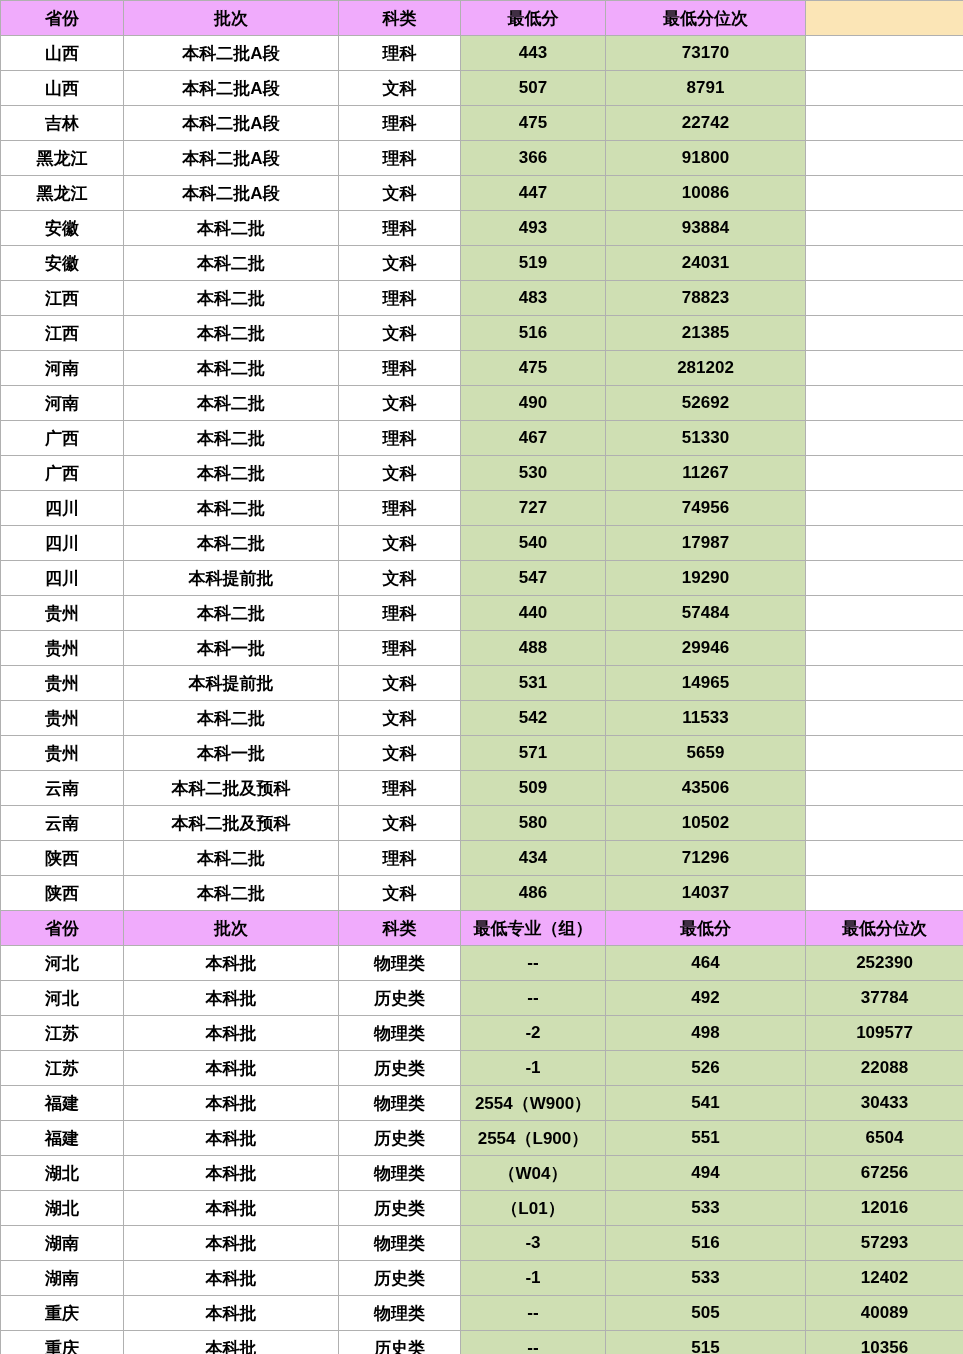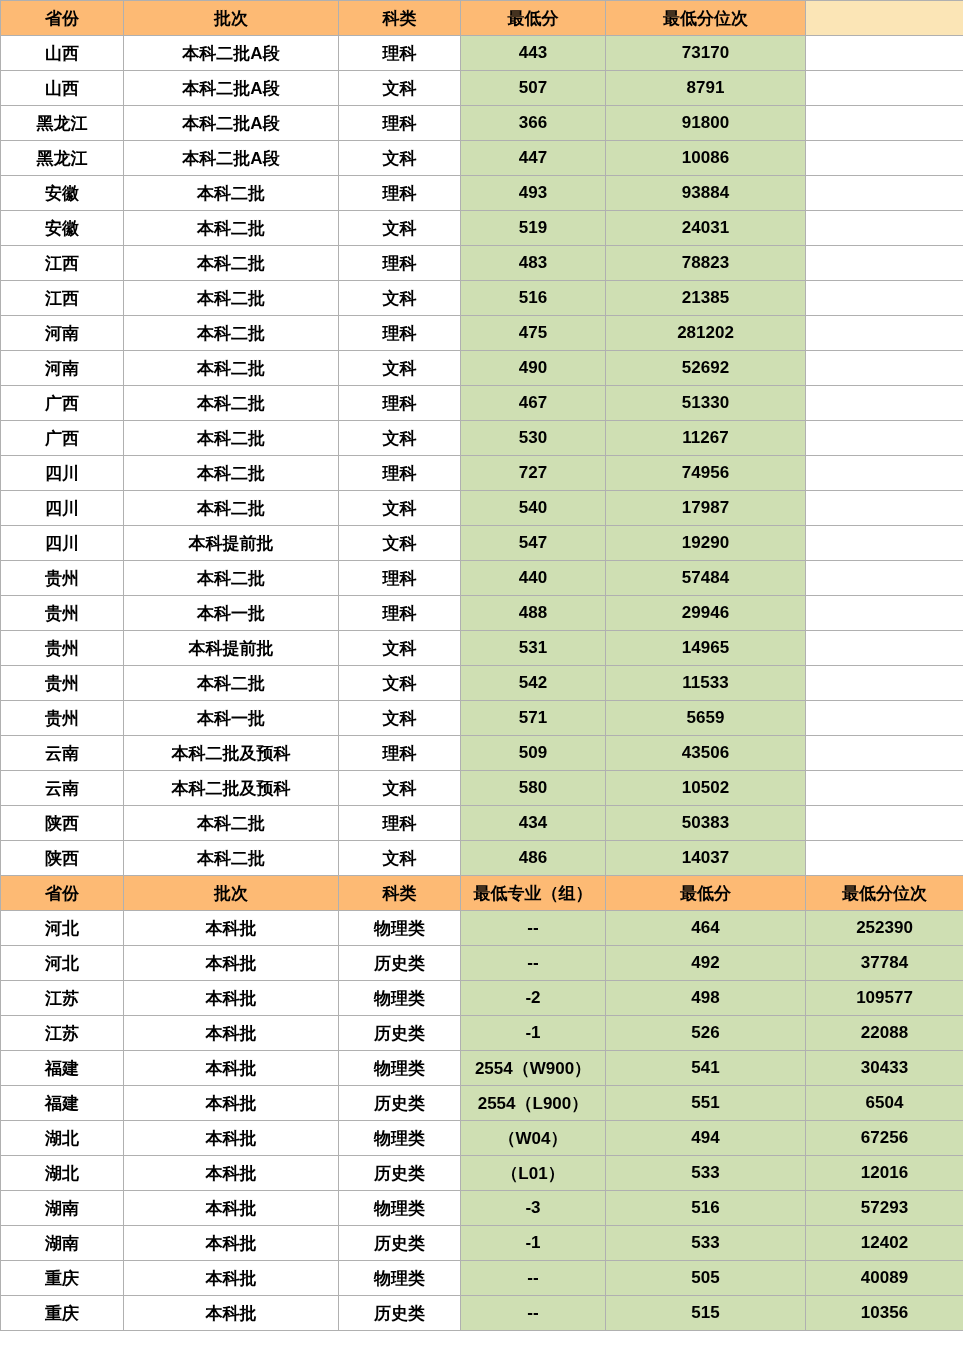--- a/index.html
+++ b/index.html
@@ -22,21 +22,21 @@
     text-align: center;
     vertical-align: middle;
     font-size: 17px;
     font-weight: bold;
     color: #000000;
     padding: 0 2px;
     overflow: hidden;
     white-space: nowrap;
   }
   .hdr {
-    background: #fdba74;
+    background: #f0abfc;
   }
   .hdr-blank {
     background: #fbe5b6;
   }
   .cell-plain {
     background: #ffffff;
   }
   .cell-green {
     background: #cfdfb3;
   }
@@ -78,20 +78,28 @@
       </tr>
       <tr>
         <td class="cell-plain">山西</td>
         <td class="cell-plain">本科二批A段</td>
         <td class="cell-plain">文科</td>
         <td class="cell-green">507</td>
         <td class="cell-green">8791</td>
         <td class="cell-plain"></td>
       </tr>
       <tr>
+        <td class="cell-plain">吉林</td>
+        <td class="cell-plain">本科二批A段</td>
+        <td class="cell-plain">理科</td>
+        <td class="cell-green">475</td>
+        <td class="cell-green">22742</td>
+        <td class="cell-plain"></td>
+      </tr>
+      <tr>
         <td class="cell-plain">黑龙江</td>
         <td class="cell-plain">本科二批A段</td>
         <td class="cell-plain">理科</td>
         <td class="cell-green">366</td>
         <td class="cell-green">91800</td>
         <td class="cell-plain"></td>
       </tr>
       <tr>
         <td class="cell-plain">黑龙江</td>
         <td class="cell-plain">本科二批A段</td>
@@ -242,21 +250,21 @@
         <td class="cell-plain">文科</td>
         <td class="cell-green">580</td>
         <td class="cell-green">10502</td>
         <td class="cell-plain"></td>
       </tr>
       <tr>
         <td class="cell-plain">陕西</td>
         <td class="cell-plain">本科二批</td>
         <td class="cell-plain">理科</td>
         <td class="cell-green">434</td>
-        <td class="cell-green">50383</td>
+        <td class="cell-green">71296</td>
         <td class="cell-plain"></td>
       </tr>
       <tr>
         <td class="cell-plain">陕西</td>
         <td class="cell-plain">本科二批</td>
         <td class="cell-plain">文科</td>
         <td class="cell-green">486</td>
         <td class="cell-green">14037</td>
         <td class="cell-plain"></td>
       </tr>

